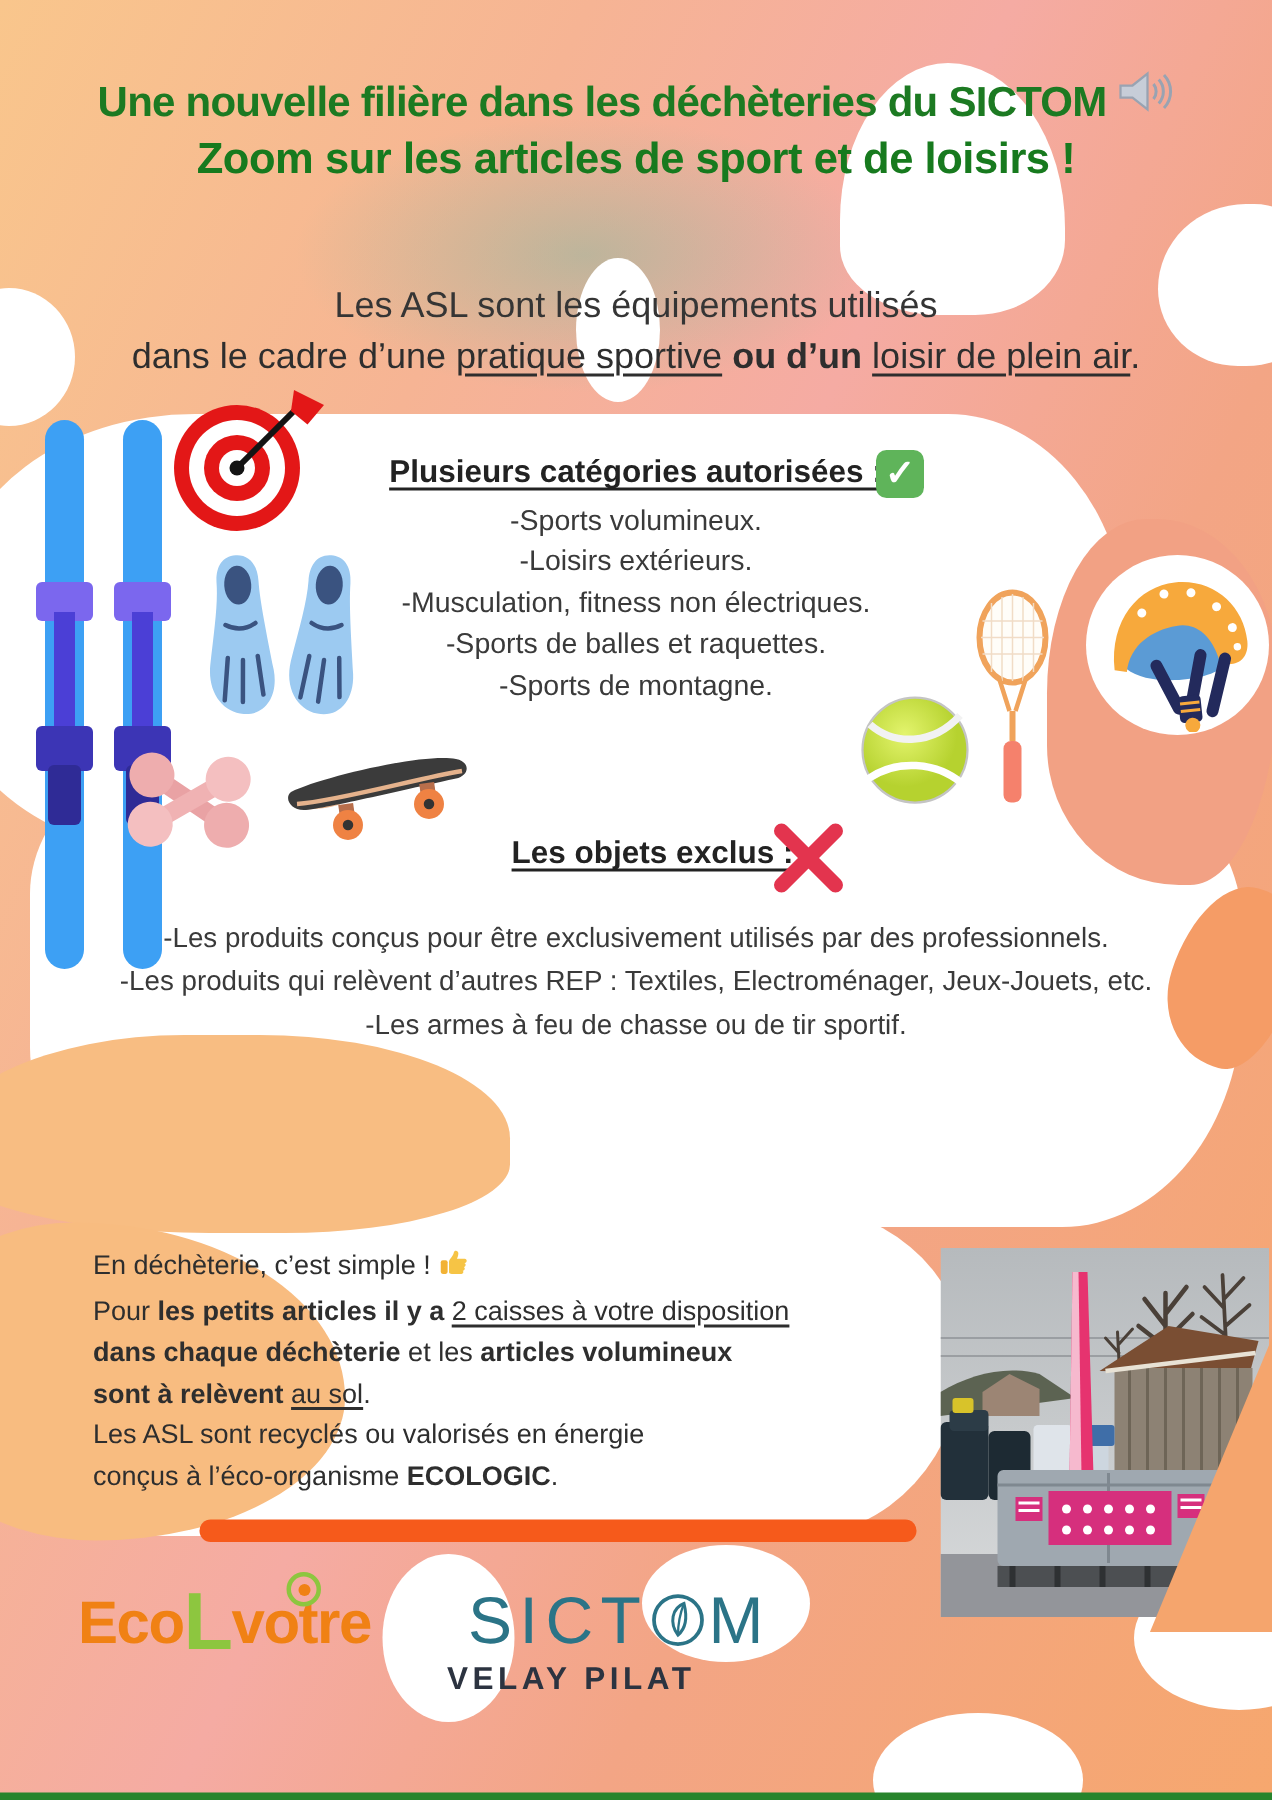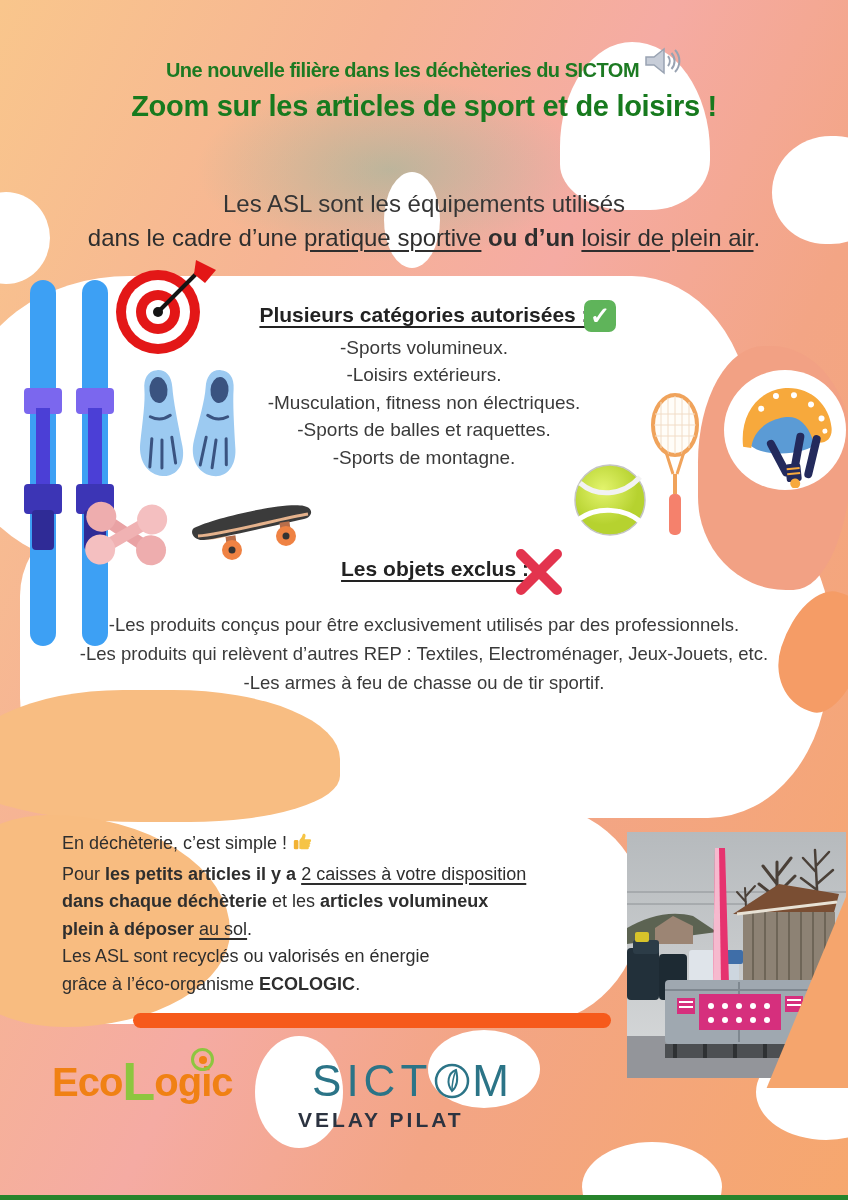--- a/index.html
+++ b/index.html
@@ -27,21 +27,21 @@
   .wb-foot4{left:756px;top:1044px;width:140px;height:96px;border-radius:50%;}
   
   .ob{position:absolute;}
   .ob-helmetbg{left:698px;top:346px;width:154px;height:244px;background:#f2a184;border-radius:45% 55% 40% 60%/50% 45% 60% 40%;}
   .ob-right2{left:782px;top:590px;width:80px;height:122px;background:#f59c66;border-radius:50% 50% 40% 60%/60% 40% 55% 45%;transform:rotate(18deg);}
   .ob-bottomleft{left:-44px;top:690px;width:384px;height:132px;background:#f8bd82;border-radius:50% 50% 45% 55%/70% 60% 40% 45%;}
   .ob-info{left:-72px;top:815px;width:302px;height:212px;background:#f8bc80;border-radius:40% 60% 55% 45%/50% 55% 45% 50%;}
   .ob-photocorner{left:735px;top:892px;width:113px;height:196px;background:#f5a56d;
     clip-path:polygon(100% 0,100% 100%,28% 100%);z-index:6;}
   
-  .title{left:0;top:46px;width:848px;text-align:center;color:#1c7a22;font-size:20px;font-weight:600;letter-spacing:-.5px;}
+  .title{left:0;top:46px;width:848px;text-align:center;color:#1c7a22;font-size:28px;font-weight:600;letter-spacing:-.5px;}
   .title .ttl-txt{vertical-align:middle;}
   .subtitle{left:0;top:90px;width:848px;text-align:center;color:#177a1e;font-size:29px;font-weight:800;letter-spacing:-.3px;}
   .intro1{left:0;top:190px;width:848px;text-align:center;color:#353535;font-size:24px;}
   .intro2{left:0;top:224px;width:848px;text-align:center;color:#2e2e2e;font-size:24px;}
   .b{font-weight:700;}
   .bu{font-weight:400;text-decoration:underline;text-underline-offset:4px;text-decoration-thickness:2px;}
   .cat-heading{left:0;top:303px;width:848px;text-align:center;color:#222;font-size:21px;font-weight:800;
     text-decoration:underline;text-underline-offset:4px;}
   .cat-list{left:0;top:334px;width:848px;text-align:center;color:#3a3a3a;font-size:19px;line-height:27.4px;}
   .excl-heading{left:0;top:557px;width:848px;text-align:center;color:#222;font-size:21px;font-weight:800;
@@ -122,23 +122,23 @@
 
   <div class="abs info">
     <span>En déchèterie, c’est simple !</span>
     <span class="icon" style="position:static;display:inline-block;vertical-align:-3px;"><svg width="22" height="22" viewBox="0 0 24 24">
           <rect x="2" y="11" width="5" height="10" rx="1.5" fill="#f2b234"></rect>
           <path d="M8,20 V12 C8,10.5 11,8.5 11.5,5.5 C11.8,3.5 14.8,3.8 14.8,6 C14.8,8 13.8,10 13.8,10 H19.5 C21.3,10 21.3,13 19.5,13 H19 C20.6,13.4 20.4,15.8 18.8,16 C20,16.6 19.5,18.6 18,18.7 C18.9,19.4 18.3,21 17,21 H10 C9,21 8,20.7 8,20 Z" fill="#f6c445"></path>
         </svg></span>
     <br>
     <span>Pour </span><span class="b">les petits articles il y a </span><span class="bu">2 caisses à votre disposition</span><br>
     <span class="b">dans chaque déchèterie</span><span> et les </span><span class="b">articles volumineux</span><br>
-    <span class="b">plein à déposer </span><span class="bu">au sol</span><span>.</span><br>
+    <span class="b">sont à relèvent </span><span class="bu">au sol</span><span>.</span><br>
     <span>Les ASL sont recyclés ou valorisés en énergie</span><br>
-    <span>grâce à l’éco-organisme </span><span class="b">ECOLOGIC</span><span>.</span>
+    <span>conçus à l’éco-organisme </span><span class="b">ECOLOGIC</span><span>.</span>
   </div>
 
   <div class="icon" style="left:22px;top:278px;">
     <svg width="96" height="370" viewBox="0 0 96 370">
       <rect x="8" y="2" width="26" height="366" rx="13" fill="#3da0f4"></rect>
       <rect x="60" y="2" width="26" height="366" rx="13" fill="#3da0f4"></rect>
       <g>
         <rect x="2" y="110" width="38" height="26" rx="4" fill="#7b67ee"></rect>
         <rect x="14" y="130" width="14" height="80" fill="#4b3fd6"></rect>
         <rect x="2" y="206" width="38" height="30" rx="4" fill="#3c35b5"></rect>
@@ -306,21 +306,21 @@
       <rect x="158" y="164" width="18" height="16" fill="#d62f7d"></rect>
         <path d="M160,168 h14 M160,173 h14" stroke="#fff" stroke-width="2"></path>
       <rect x="38" y="212" width="150" height="14" fill="#4c4f52"></rect>
       <path d="M48,212 v14 M78,212 v14 M108,212 v14 M138,212 v14 M168,212 v14" stroke="#2e3133" stroke-width="4"></path>
     </svg>
   </div>
   <div class="ob ob-photocorner"></div>
 
   <div class="abs orange-bar"></div>
 
-  <div class="abs ecologic"><span>Eco</span><span class="eco-l">L</span><span>ogic</span></div>
+  <div class="abs ecologic"><span>Eco</span><span class="eco-l">L</span><span>votre</span></div>
   <div class="abs eco-ring"></div>
 
   <div class="abs sictom"><span>SICT</span><svg width="40" height="40" viewBox="0 0 40 40">
         <circle cx="20" cy="20" r="16" fill="none" stroke="#2b7487" stroke-width="2.5"></circle>
         <path d="M20,30 C14,22 16,12 24,9 C26,17 26,25 20,30 Z" fill="none" stroke="#2b7487" stroke-width="2"></path>
         <path d="M20,30 C20,22 22,14 24,9" stroke="#2b7487" stroke-width="1.5" fill="none"></path>
       </svg><span>M</span></div>
   <div class="abs sictom-sub">VELAY PILAT</div>
 
   <div class="abs green-strip"></div>

